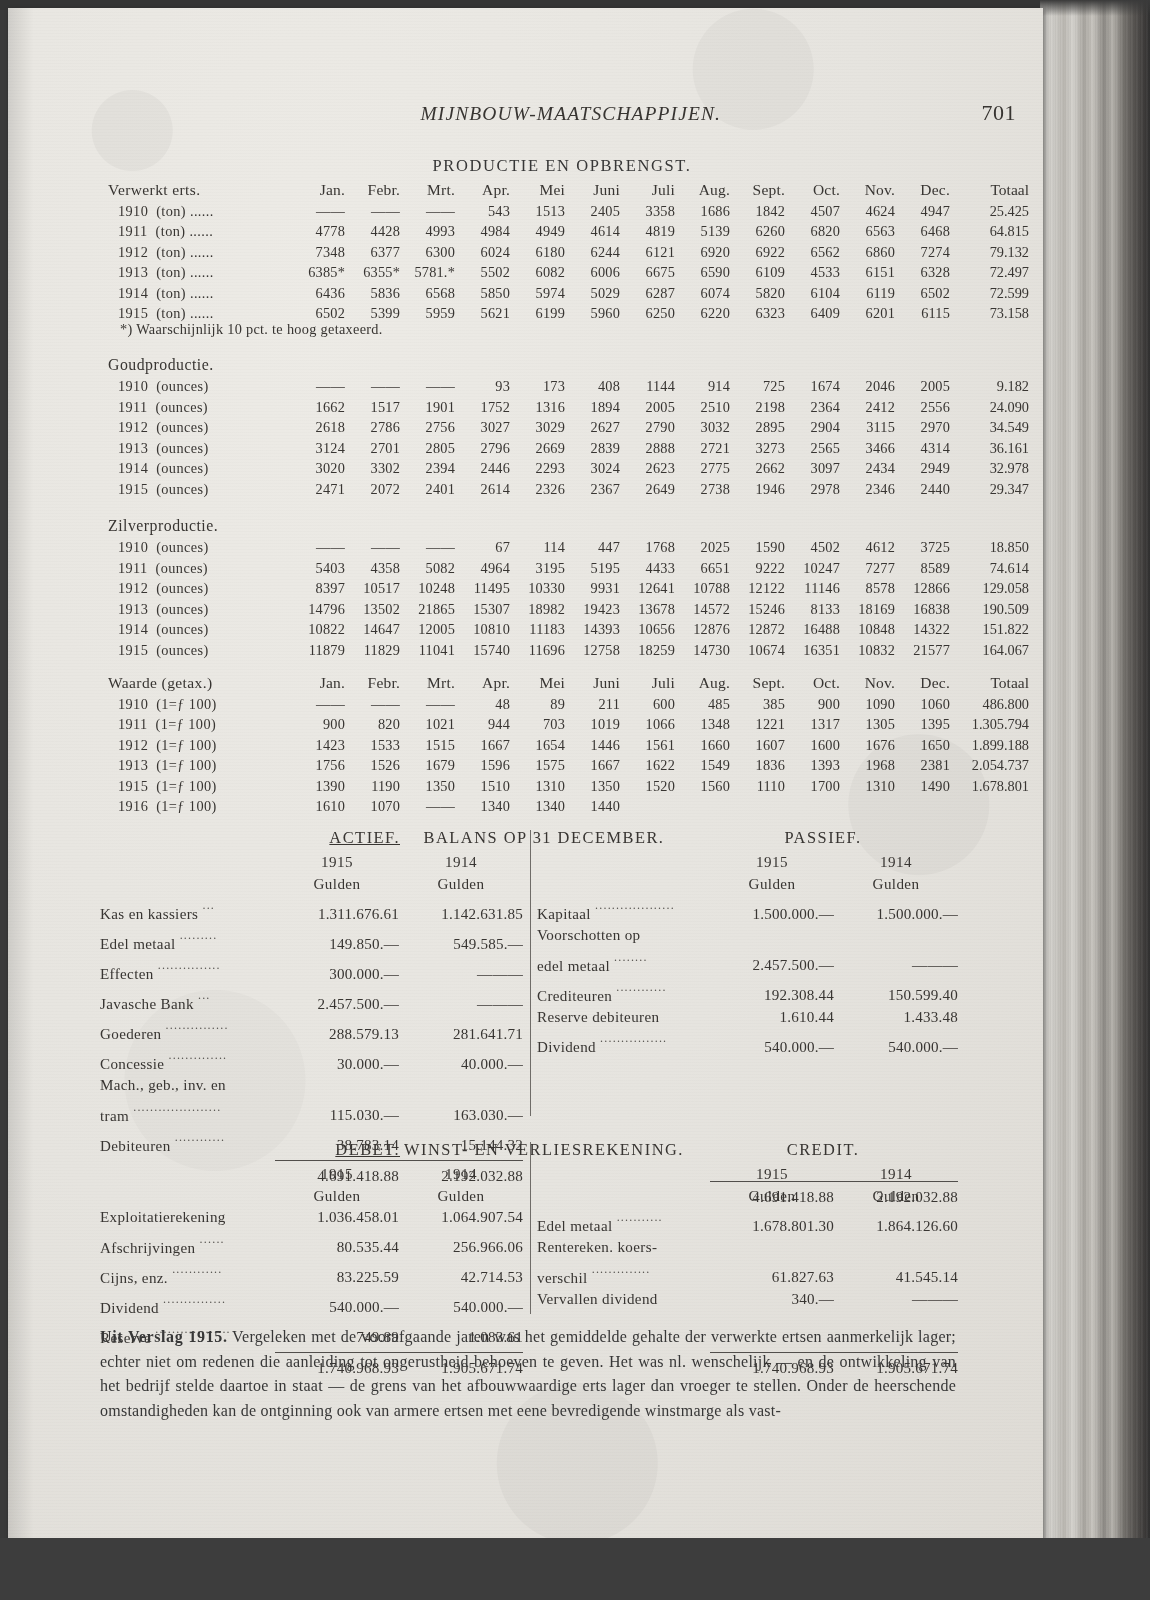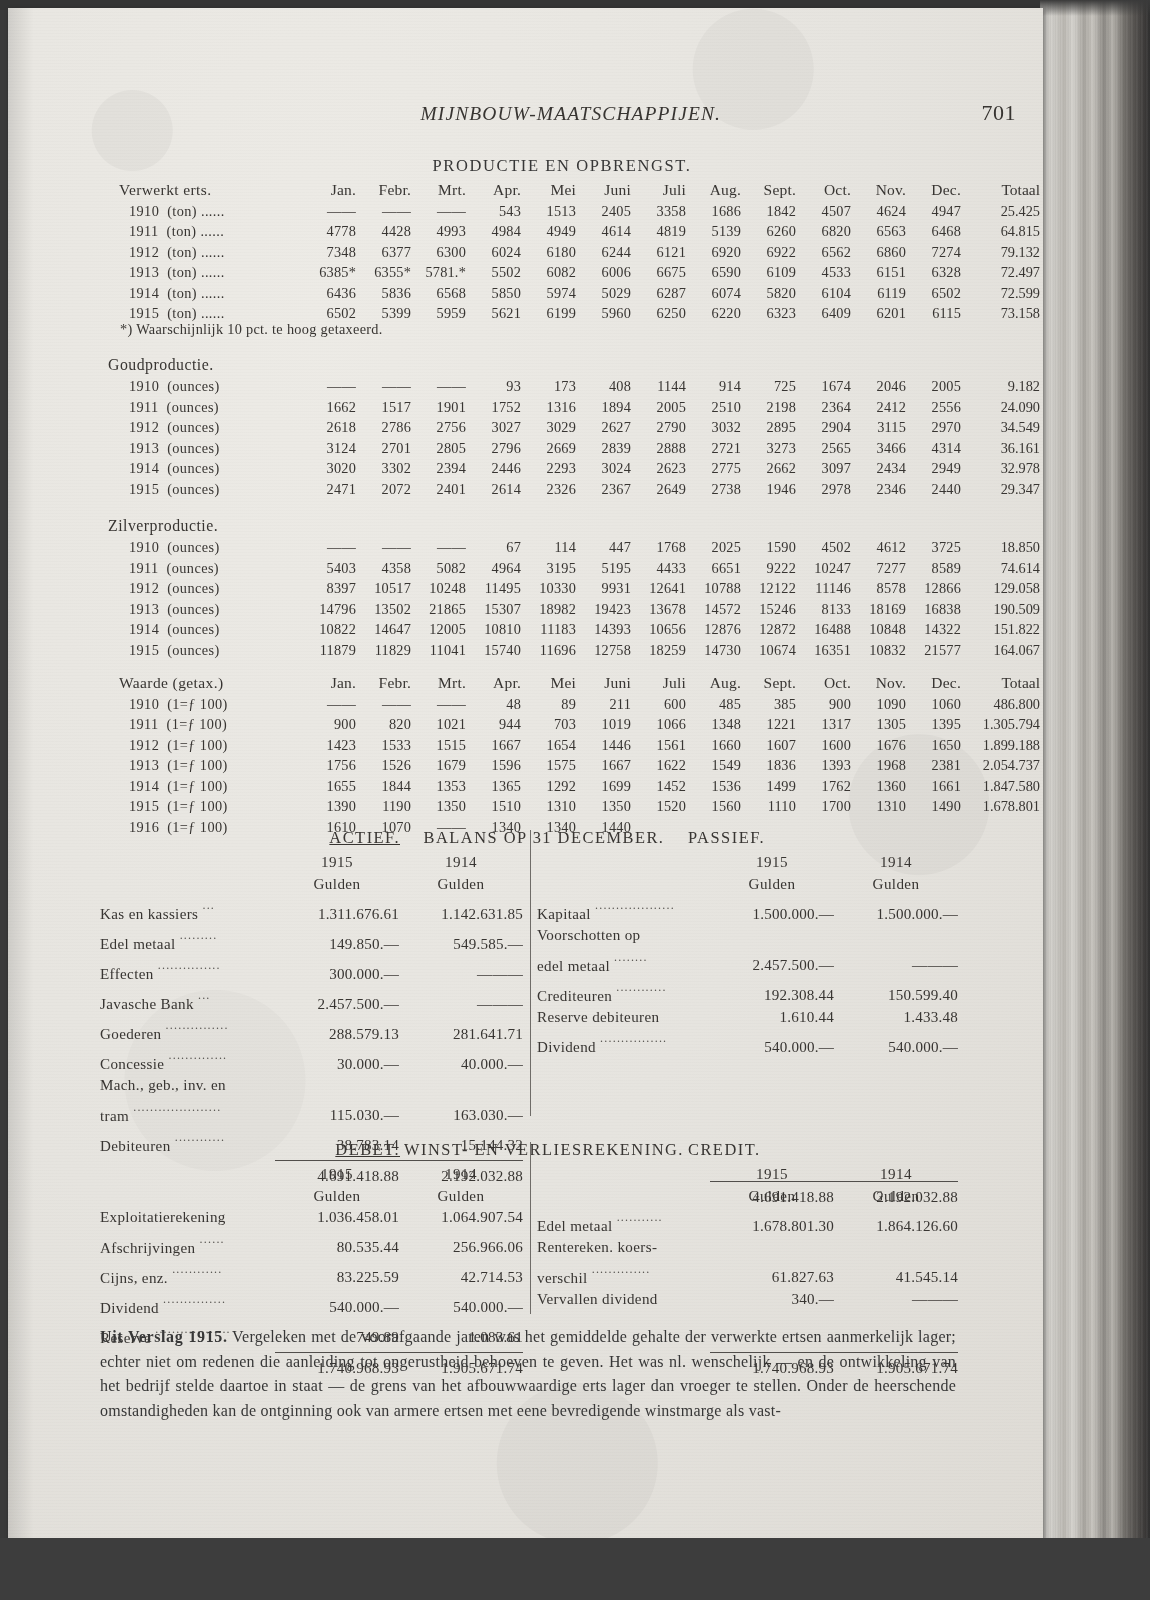--- a/index.html
+++ b/index.html
@@ -132,21 +132,20 @@
     margin-left:22px;
   }
 
   
   .mtable {
     position: absolute;
     left: 100px;
     border-collapse: collapse;
     font-size: 14.3px;
     color: #34312e;
-    margin-left: 11px;
   }
   .mtable td, .mtable th {
     padding: 0 0 0 0;
     font-weight: normal;
     line-height: 20.5px;
     white-space: nowrap;
   }
   .mtable .rowlabel {
     width: 175px;
     text-align: left;
@@ -210,21 +209,21 @@
     color:#34312e;
   }
   .ledger .bandhead {
     display:flex;
     align-items:baseline;
     letter-spacing:1.5px;
     font-size:16.4px;
   }
   .bandhead .l { width: 300px; text-align:right;text-decoration:underline; }
   .bandhead .c { flex:1; text-align:center; }
-  .bandhead .r { width: 270px; }
+  .bandhead .r { width: 270px; text-align:center; }
 
   .ledger-body {
     display:flex;
     margin-top: 4px;
   }
   .lcol { width: 430px; position:relative; }
   .rcol { width: 428px; position:relative; padding-left: 14px; }
   .vrule {
     position:absolute;
     left: 430px;
@@ -713,36 +712,20 @@
               <td class="num">1667</td>
               <td class="num">1622</td>
               <td class="num">1549</td>
               <td class="num">1836</td>
               <td class="num">1393</td>
               <td class="num">1968</td>
               <td class="num">2381</td>
               <td class="tot">2.054.737</td>
             </tr>
             <tr>
-              <td class="rowlabel">1914&nbsp;&nbsp;(1=ƒ 100)</td>
-              <td class="num">1655</td>
-              <td class="num">1844</td>
-              <td class="num">1353</td>
-              <td class="num">1365</td>
-              <td class="num">1292</td>
-              <td class="num">1699</td>
-              <td class="num">1452</td>
-              <td class="num">1536</td>
-              <td class="num">1499</td>
-              <td class="num">1762</td>
-              <td class="num">1360</td>
-              <td class="num">1661</td>
-              <td class="tot">1.847.580</td>
-            </tr>
-            <tr>
               <td class="rowlabel">1915&nbsp;&nbsp;(1=ƒ 100)</td>
               <td class="num">1390</td>
               <td class="num">1190</td>
               <td class="num">1350</td>
               <td class="num">1510</td>
               <td class="num">1310</td>
               <td class="num">1350</td>
               <td class="num">1520</td>
               <td class="num">1560</td>
               <td class="num">1110</td>

